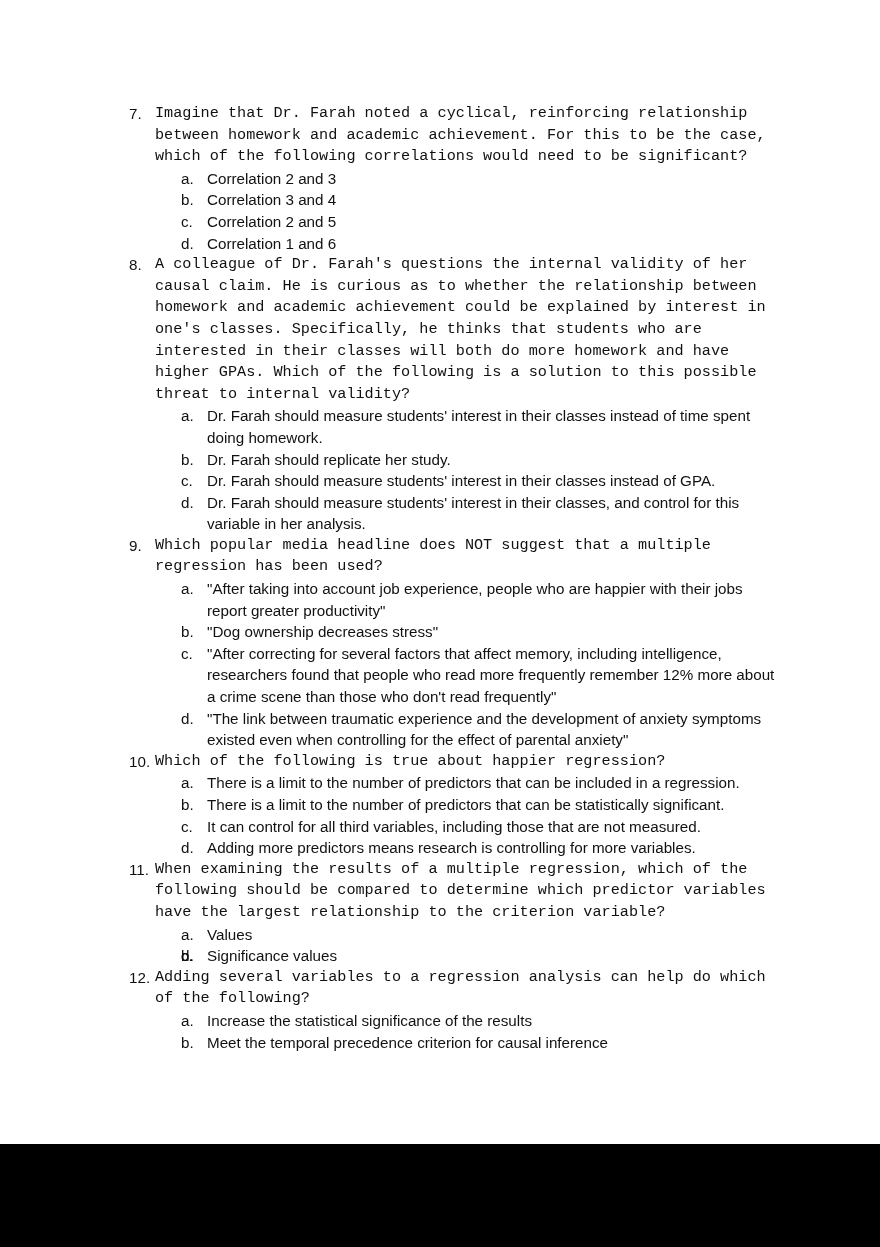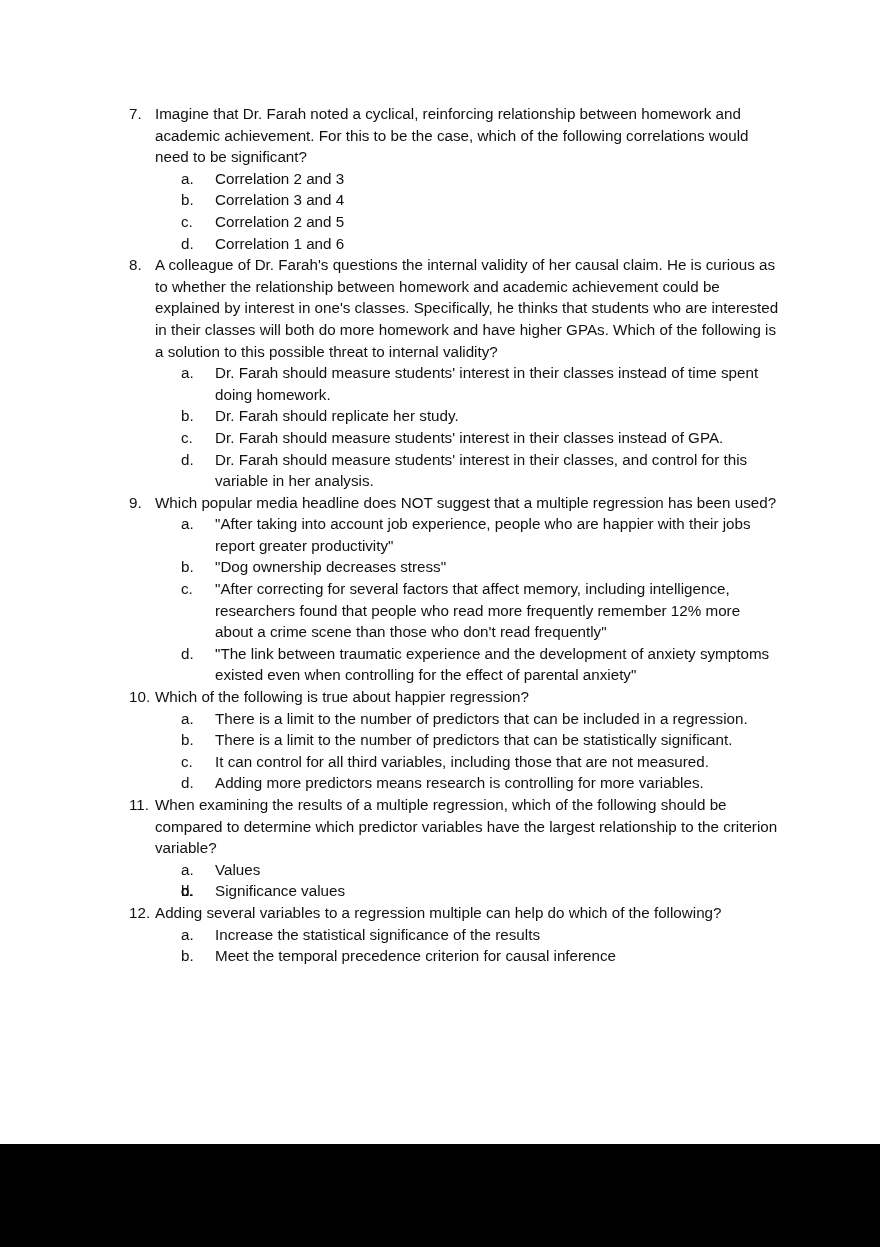--- a/index.html
+++ b/index.html
@@ -5,24 +5,24 @@
   html, body { margin: 0; padding: 0; }
   body { width: 880px; height: 1247px; background: #000; position: relative; overflow: hidden; }
   .page { position: absolute; left: 0; top: 0; width: 880px; height: 1144px; background: #fff; }
   .content {
     position: absolute; left: 0; top: 103px; width: 880px;
     font-family: "Liberation Sans", sans-serif; font-size: 15.2px; color: #111;
     line-height: 21.6px;
   }
   .q { position: relative; padding-left: 155px; padding-right: 100px; }
   .q-num { position: absolute; left: 129px; top: 0; }
-  .q-text { display: block; }
+  .q-text { display: block; font-family: Liberation Mono, monospace; }
   .opt { position: relative; padding-left: 207px; padding-right: 100px; }
   .opt-letter { position: absolute; left: 181px; top: 0; }
-  .opt-text { display: block; margin-left: 8px; }
+  .opt-text { display: block; }
   .bottom-bar { position: absolute; left: 0; top: 1144px; width: 880px; height: 103px; background: #000; }
 </style>
 </head>
 <body>
 
 <div class="page">
   <div class="content">
 
     <div class="q">
       <span class="q-num">7.</span>
@@ -122,21 +122,21 @@
     <div class="opt">
         <span class="opt-letter">c.</span>
       </div>
     <div class="opt">
         <span class="opt-letter">d.</span>
         <span class="opt-text">Significance values</span>
       </div>
 
     <div class="q">
       <span class="q-num">12.</span>
-      <span class="q-text">Adding several variables to a regression multiple can help do which of the following?</span>
+      <span class="q-text">Adding several variables to a regression analysis can help do which of the following?</span>
     </div>
     <div class="opt">
         <span class="opt-letter">a.</span>
         <span class="opt-text">Increase the statistical significance of the results</span>
       </div>
     <div class="opt">
         <span class="opt-letter">b.</span>
         <span class="opt-text">Meet the temporal precedence criterion for causal inference</span>
       </div>
 

